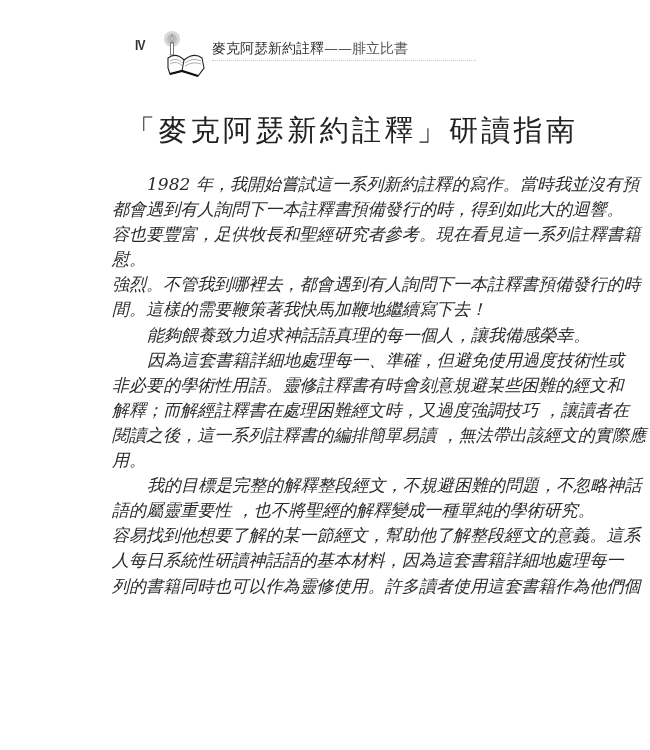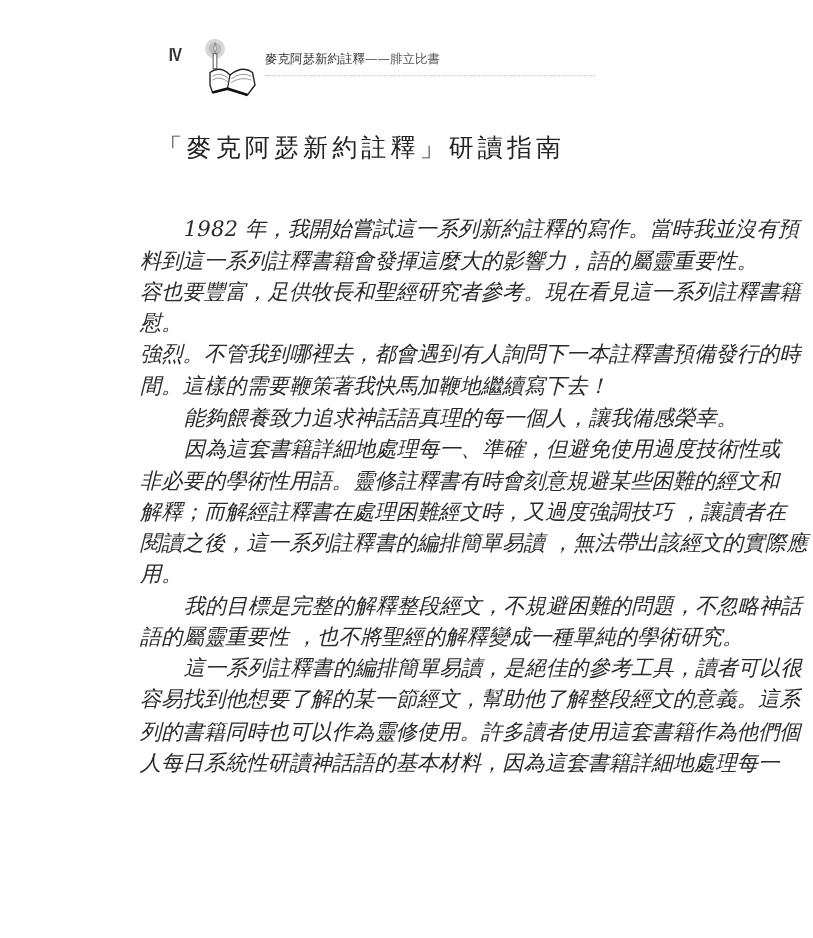--- a/index.html
+++ b/index.html
@@ -1,23 +1,23 @@
 <!DOCTYPE html>
 <html><head>
 <meta charset="utf-8">
 <style>
   html, body { margin:0; padding:0; background:#ffffff; }
   body { width:650px; height:750px; position:relative; overflow:hidden; font-family:"DejaVu Serif", serif; color:#222; }
   .header { position:absolute; left:0; top:0; width:516px; height:80px; }
   .page-num { position:absolute; left:135px; top:36px; font-family:"Liberation Sans", sans-serif; font-weight:bold; font-size:15px; color:#333; letter-spacing:-1px; transform:scaleX(0.8); transform-origin:left; }
   .book-icon { position:absolute; left:158px; top:30px; width:50px; height:50px; }
-  .running-title { position:absolute; left:212px; top:40px; font-family:"DejaVu Sans", sans-serif; font-size:10px; color:#333; white-space:nowrap; }
+  .running-title { position:absolute; left:212px; top:40px; font-family:"DejaVu Sans", sans-serif; font-size:14px; color:#333; white-space:nowrap; }
   .running-title .sub { color:#555; }
   .header-rule { position:absolute; left:212px; top:60px; width:264px; border-top:1px dotted #c8c8c8; }
-  .page-title { position:absolute; left:126px; top:92px; width:420px; font-family:"DejaVu Sans", sans-serif; font-weight:normal; font-size:20px; color:#222; letter-spacing:3.3px; white-space:nowrap; }
+  .page-title { position:absolute; left:126px; top:92px; width:420px; font-family:"DejaVu Sans", sans-serif; font-weight:normal; font-size:29px; color:#222; letter-spacing:3.3px; white-space:nowrap; }
   .body-text { position:absolute; left:112px; top:172px; width:428px; }
   .line { height:25.1px; line-height:25.1px; font-size:17px; white-space:nowrap; letter-spacing:0.05px; color:#2a2a2a;font-style:italic; }
   .line.indent { padding-left:35px; }
 </style>
 </head>
 <body>
 
 <div class="header">
   <span class="page-num">IV</span>
   <svg class="book-icon" viewBox="0 0 50 50">
@@ -31,30 +31,29 @@
     <path d="M12 44 L24 41 L40 46" stroke="#111" stroke-width="2.2" fill="none"></path>
   </svg>
   <span class="running-title"><span>麥克阿瑟新約註釋</span><span class="sub">——</span><span class="sub">腓立比書</span></span>
   <div class="header-rule"></div>
 </div>
 
 <h1 class="page-title">「麥克阿瑟新約註釋」研讀指南</h1>
 
 <div class="body-text" id="body">
     <div class="line indent">1982 年，我開始嘗試這一系列新約註釋的寫作。當時我並沒有預</div>
-    <div class="line">料到這一系列註釋書籍會發揮這麼大的影響力，語的屬靈重要性。</div>
+    <div class="line">都會遇到有人詢問下一本註釋書預備發行的時，得到如此大的迴響。</div>
     <div class="line">容也要豐富，足供牧長和聖經研究者參考。現在看見這一系列註釋書籍</div>
     <div class="line">慰。</div>
     <div class="line">強烈。不管我到哪裡去，都會遇到有人詢問下一本註釋書預備發行的時</div>
     <div class="line">間。這樣的需要鞭策著我快馬加鞭地繼續寫下去！</div>
     <div class="line indent">能夠餵養致力追求神話語真理的每一個人，讓我備感榮幸。</div>
     <div class="line indent">因為這套書籍詳細地處理每一、準確，但避免使用過度技術性或</div>
     <div class="line">非必要的學術性用語。靈修註釋書有時會刻意規避某些困難的經文和</div>
     <div class="line">解釋；而解經註釋書在處理困難經文時，又過度強調技巧 ，讓讀者在</div>
     <div class="line">閱讀之後，這一系列註釋書的編排簡單易讀 ，無法帶出該經文的實際應</div>
     <div class="line">用。</div>
     <div class="line indent">我的目標是完整的解釋整段經文，不規避困難的問題，不忽略神話</div>
     <div class="line">語的屬靈重要性 ，也不將聖經的解釋變成一種單純的學術研究。</div>
-    <div class="line indent">這一系列註釋書的編排簡單易讀，是絕佳的參考工具，讀者可以很</div>
     <div class="line">容易找到他想要了解的某一節經文，幫助他了解整段經文的意義。這系</div>
+    <div class="line">人每日系統性研讀神話語的基本材料，因為這套書籍詳細地處理每一</div>
     <div class="line">列的書籍同時也可以作為靈修使用。許多讀者使用這套書籍作為他們個</div>
-    <div class="line">人每日系統性研讀神話語的基本材料，因為這套書籍詳細地處理每一</div>
   </div>
 
 </body></html>

